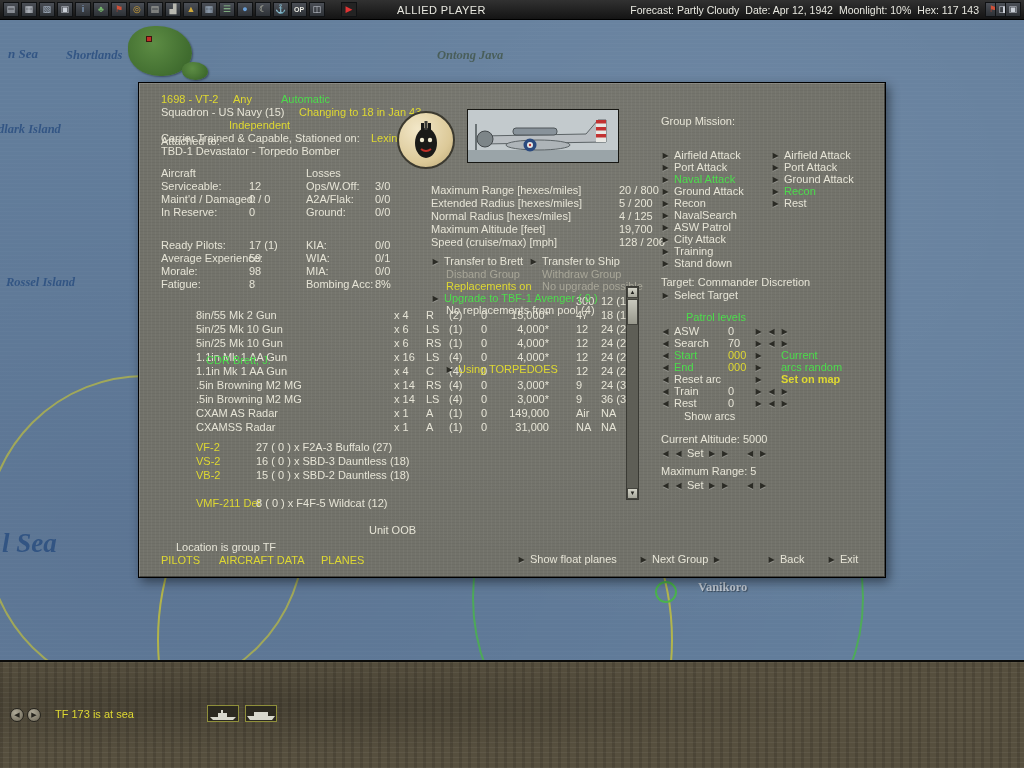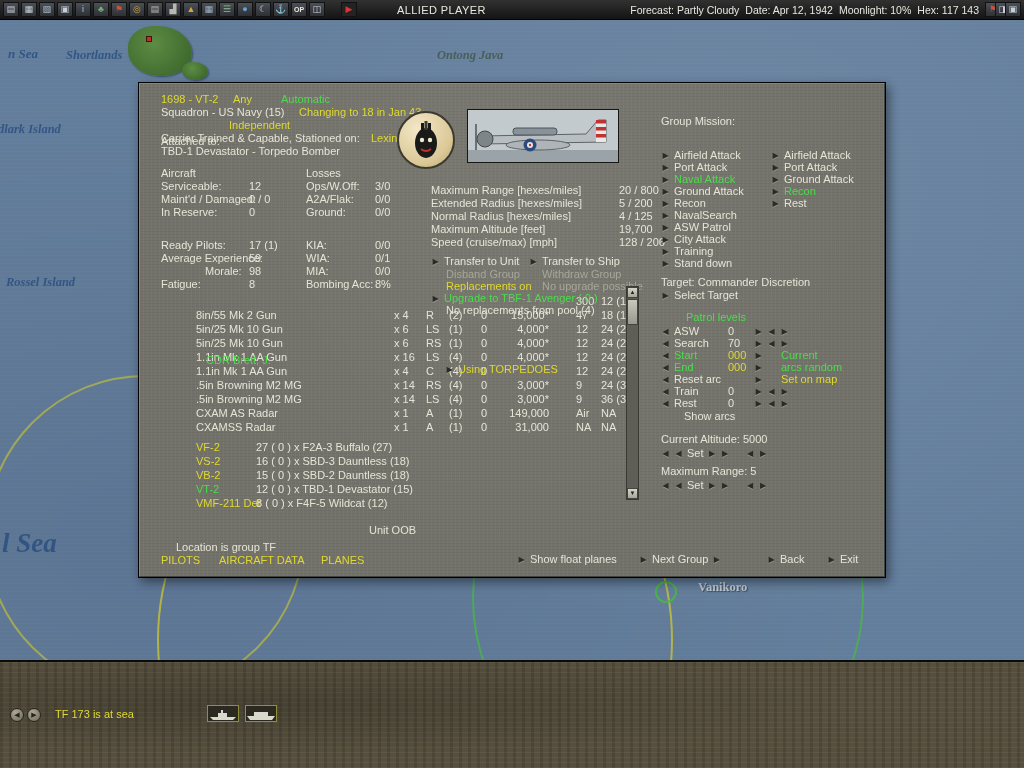--- a/index.html
+++ b/index.html
@@ -189,21 +189,21 @@
     <span class="lbl w" style="left:236px;top:97px;">3/0</span>
     <span class="lbl w" style="left:167px;top:110px;">A2A/Flak:</span>
     <span class="lbl w" style="left:236px;top:110px;">0/0</span>
     <span class="lbl w" style="left:167px;top:123px;">Ground:</span>
     <span class="lbl w" style="left:236px;top:123px;">0/0</span>
 
     <span class="lbl w" style="left:22px;top:156px;">Ready Pilots:</span>
     <span class="lbl w" style="left:110px;top:156px;">17 (1)</span>
     <span class="lbl w" style="left:22px;top:169px;">Average Experience:</span>
     <span class="lbl w" style="left:110px;top:169px;">59</span>
-    <span class="lbl w" style="left:22px;top:182px;margin-left:44px;">Morale:</span>
+    <span class="lbl w" style="left:22px;top:182px;">Morale:</span>
     <span class="lbl w" style="left:110px;top:182px;">98</span>
     <span class="lbl w" style="left:22px;top:195px;">Fatigue:</span>
     <span class="lbl w" style="left:110px;top:195px;">8</span>
     <span class="lbl w" style="left:167px;top:156px;">KIA:</span>
     <span class="lbl w" style="left:236px;top:156px;">0/0</span>
     <span class="lbl w" style="left:167px;top:169px;">WIA:</span>
     <span class="lbl w" style="left:236px;top:169px;">0/1</span>
     <span class="lbl w" style="left:167px;top:182px;">MIA:</span>
     <span class="lbl w" style="left:236px;top:182px;">0/0</span>
     <span class="lbl w" style="left:167px;top:195px;">Bombing Acc:</span>
@@ -215,21 +215,21 @@
     <span class="lbl w" style="left:480px;top:114px;">5 / 200</span>
     <span class="lbl w" style="left:292px;top:127px;">Normal Radius [hexes/miles]</span>
     <span class="lbl w" style="left:480px;top:127px;">4 / 125</span>
     <span class="lbl w" style="left:292px;top:140px;">Maximum Altitude [feet]</span>
     <span class="lbl w" style="left:480px;top:140px;">19,700</span>
     <span class="lbl w" style="left:292px;top:153px;">Speed (cruise/max) [mph]</span>
     <span class="lbl w" style="left:480px;top:153px;">128 / 206</span>
 
     <div class="flexrow" style="left:292px;top:172px;">
       <span class="arr">▶</span>
-      <span class="w">Transfer to Unit</span>
+      <span class="w">Transfer to Brett</span>
     </div>
     <div class="flexrow" style="left:390px;top:172px;">
       <span class="arr">▶</span>
       <span class="w">Transfer to Ship</span>
     </div>
     <span class="lbl dim" style="left:307px;top:185px;">Disband Group</span>
     <span class="lbl dim" style="left:403px;top:185px;">Withdraw Group</span>
     <span class="lbl y" style="left:307px;top:197px;">Replacements on</span>
     <span class="lbl dim" style="left:403px;top:197px;">No upgrade possible</span>
     <div class="flexrow" style="left:292px;top:209px;z-index:6;">
@@ -356,24 +356,20 @@
       <span class="w" style="left:117px;">27 ( 0 ) x F2A-3 Buffalo (27)</span>
     </div>
     <div class="wrow" style="top:372px;">
       <span class="wname y">VS-2</span>
       <span class="w" style="left:117px;">16 ( 0 ) x SBD-3 Dauntless (18)</span>
     </div>
     <div class="wrow" style="top:386px;">
       <span class="wname y">VB-2</span>
       <span class="w" style="left:117px;">15 ( 0 ) x SBD-2 Dauntless (18)</span>
     </div>
-    <div class="wrow" style="top:400px;">
-      <span class="wname g">VT-2</span>
-      <span class="w" style="left:117px;">12 ( 0 ) x TBD-1 Devastator (15)</span>
-    </div>
     <div class="wrow" style="top:414px;">
       <span class="wname y">VMF-211 Det</span>
       <span class="w" style="left:117px;">8 ( 0 ) x F4F-5 Wildcat (12)</span>
     </div>
 
     <span class="lbl w" style="left:522px;top:32px;">Group Mission:</span>
     <div class="flexrow" style="left:522px;top:66px;">
         <span class="arr">▶</span>
         <span class="w">Airfield Attack</span>
       </div>
@@ -469,21 +465,21 @@
         <span class="plbl g">End</span>
         <span class="pval y">000</span>
         <span class="arr">▶</span>
         <span class="g" style="margin-left:14px;">arcs random</span>
     </div>
     <div class="flexrow" style="left:522px;top:290px;">
       <span class="arr">◀</span>
         <span class="plbl w">Reset arc</span>
         <span class="pval"></span>
         <span class="arr">▶</span>
-        <span class="y" style="margin-left:14px;">Set on map</span>
+        <span class="y" style="margin-left:14px;font-weight:bold;">Set on map</span>
     </div>
     <div class="flexrow" style="left:522px;top:302px;">
       <span class="arr">◀</span>
         <span class="plbl w">Train</span>
         <span class="pval w">0</span>
         <span class="arr">▶</span>
         <span class="arr">◀</span>
         <span class="arr">▶</span>
     </div>
     <div class="flexrow" style="left:522px;top:314px;">

